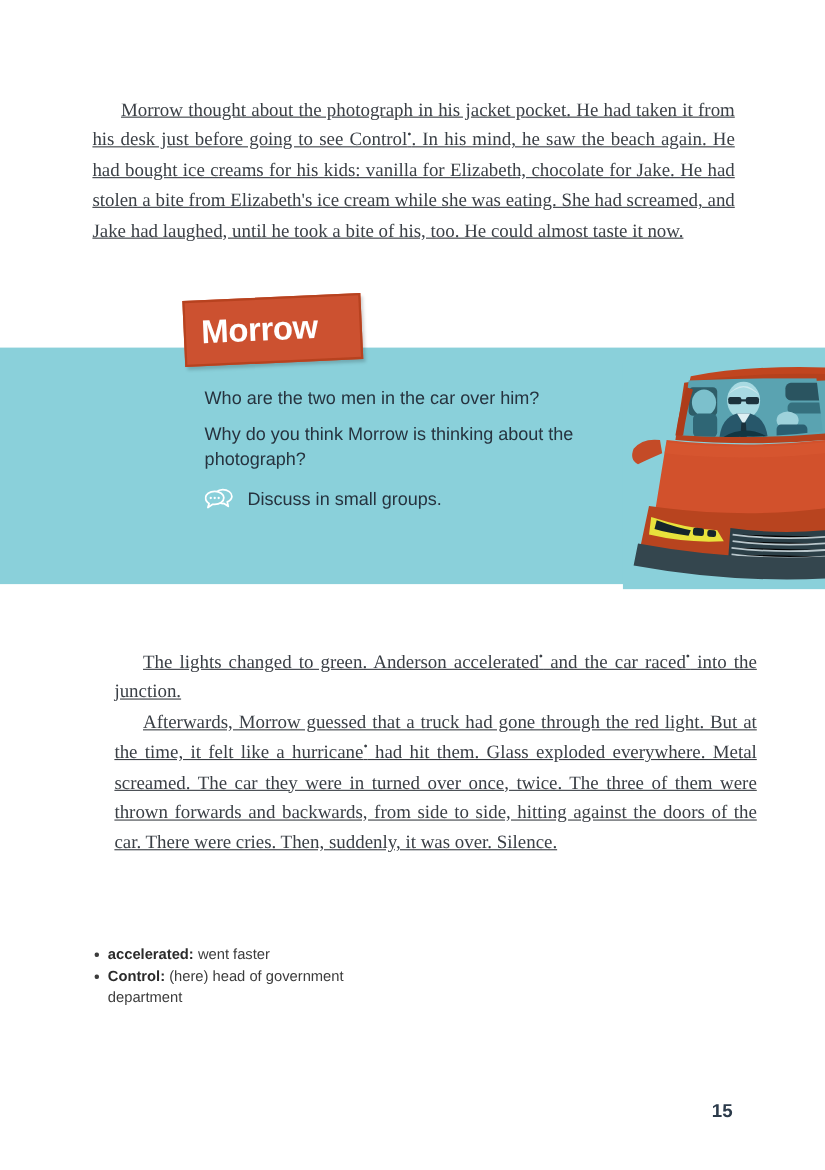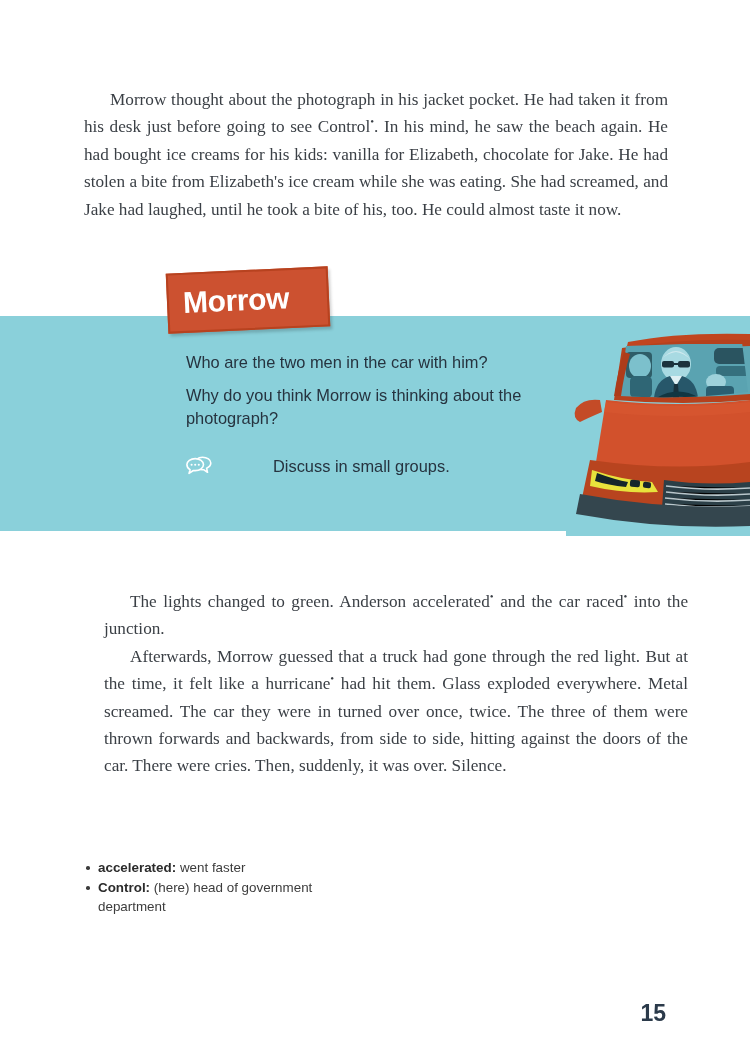--- a/index.html
+++ b/index.html
@@ -24,20 +24,21 @@
     font-family: "Liberation Serif", serif;
     font-size: 17.2px;
     line-height: 27.4px;
     color: #3a3f45;
     text-align: justify;
     text-justify: inter-word;
   }
   .prose p {
     margin: 0;
     text-indent: 26px;
+    text-decoration: underline;
   }
 
   .para-top  { top: 86px; }
   .para-mid  { top: 588px; margin-left: 20px; }
 
   sup.gloss {
     font-size: 11px;
     line-height: 0;
     vertical-align: super;
     color: #3a3f45;
@@ -92,22 +93,21 @@
     z-index: 4;
   }
   .question {
     margin: 0 0 10px 0;
   }
   .question:last-of-type { margin-bottom: 0; }
 
   .discuss-row {
     display: flex;
     align-items: center;
-    margin-top: 24px;
-    gap: 48px;
+    margin-top: 12px;
   }
   .discuss-icon {
     width: 30px;
     height: 24px;
     flex: 0 0 30px;
     margin-right: 9px;
   }
   .discuss-label {
     font-family: "Liberation Sans", sans-serif;
     font-size: 16.4px;
@@ -161,41 +161,41 @@
     color: #2b2b2b;
   }
 
   
   .page-number {
     position: absolute;
     right: 84px;
     top: 1000px;
     font-family: "Liberation Sans", sans-serif;
     font-weight: bold;
-    font-size: 23px;
+    font-size: 17px;
     color: #2b3a4a;
   }
 </style>
 </head>
 <body>
 
 <div class="page">
 
   <div class="prose para-top">
     <p><span>Morrow thought about the photograph in his jacket pocket. He had taken it from his desk just before going to see Control</span><sup class="gloss">•</sup><span>. In his mind, he saw the beach again. He had bought ice creams for his kids: vanilla for Elizabeth, chocolate for Jake. He had stolen a bite from Elizabeth's ice cream while she was eating. She had screamed, and Jake had laughed, until he took a bite of his, too. He could almost taste it now.</span></p>
   </div>
 
   <div class="blue-panel"></div>
 
   <div class="banner">
     <span class="banner-label">Morrow</span>
   </div>
 
   <div class="questions">
-    <p class="question">Who are the two men in the car with him?</p>
+    <p class="question">Who are the two men in the car over him?</p>
     <p class="question">Why do you think Morrow is thinking about the photograph?</p>
 
     <div class="discuss-row">
       <span class="discuss-icon">
         <svg class="car-svg" width="30" height="24" viewBox="0 0 30 24" xmlns="http://www.w3.org/2000/svg">
 
           <path d="M16.5 3.2c4.6 0 8.3 2.6 8.3 5.9 0 2.2-1.7 4.1-4.2 5.1l.9 4.1-3.9-2.6c-0.35 .04-0.7 .06-1.1 .06-4.6 0-8.3-2.6-8.3-5.9S11.9 3.2 16.5 3.2z" fill="none" stroke="#ffffff" stroke-width="1.6" stroke-linejoin="round"></path>
 
           <path d="M9.2 4.6c4.6 0 8.3 2.7 8.3 6.0 0 3.3-3.7 6.0-8.3 6.0-0.6 0-1.2-.05-1.8-.13L3 19.4l1.1-3.6C2.1 14.7 0.9 13 0.9 10.6c0-3.3 3.7-6.0 8.3-6.0z" fill="#8ad0da" stroke="#ffffff" stroke-width="1.6" stroke-linejoin="round"></path>
           <circle cx="5.6" cy="10.7" r="1.05" fill="#ffffff"></circle>

